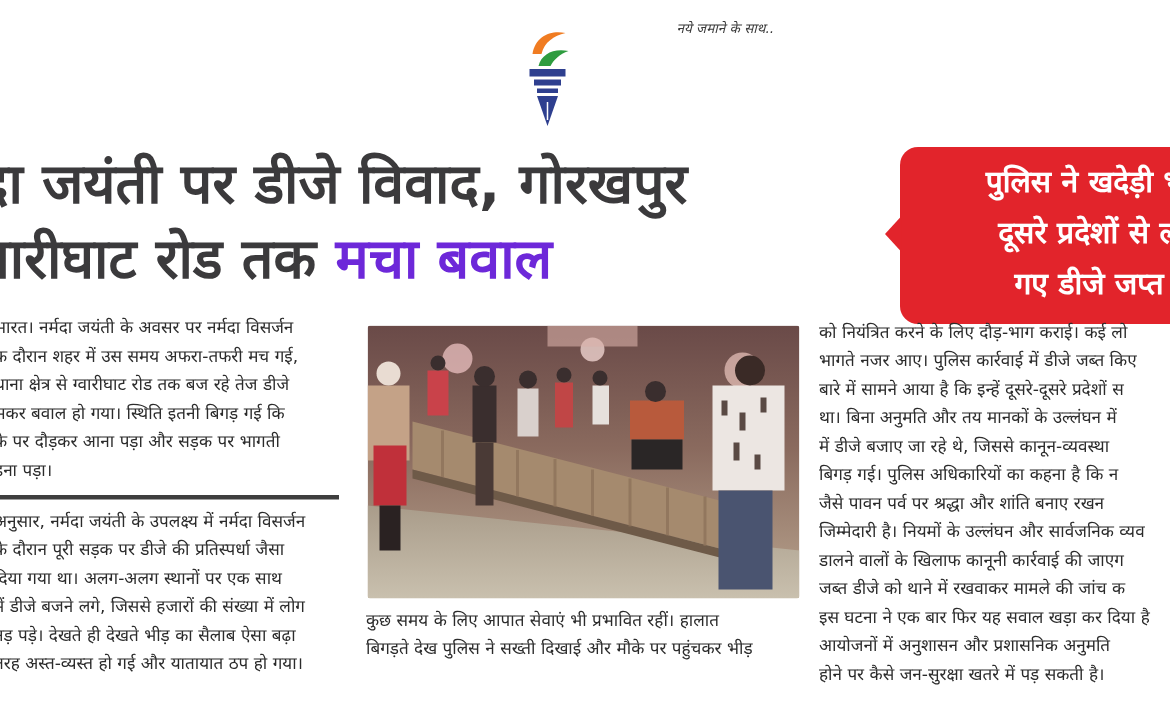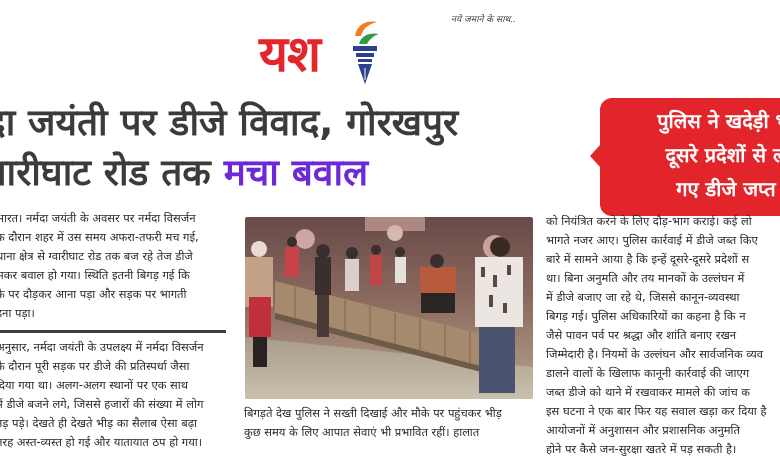--- a/index.html
+++ b/index.html
@@ -64,21 +64,20 @@
   .photo { left:245px; top:217px; width:288px; height:182px; overflow:hidden; border-radius:2px; }
   .col2 { left:244px; top:404px; width:292px; }
 
   .col3 { left:546px; top:212px; width:240px; }
 </style>
 </head>
 <body>
 
 <div class="abs masthead">
   <span class="tagline">नये जमाने के साथ..</span>
-  <span class="logo-left">यश</span>
   <svg class="logo-torch" viewBox="0 0 36 72">
     <path d="M8 22 C 10 10, 20 6, 30 8 C 22 10, 16 14, 14 22 Z" fill="#f07c22"></path>
     <path d="M12 30 C 14 22, 22 18, 32 20 C 26 22, 22 26, 20 30 Z" fill="#2e9c3f"></path>
     <rect x="6" y="32" width="24" height="5" fill="#2e3f8f"></rect>
     <rect x="9" y="39" width="18" height="4" fill="#2e3f8f"></rect>
     <rect x="11" y="45" width="14" height="3" fill="#2e3f8f"></rect>
     <path d="M11 50 L25 50 L18 70 Z" fill="#2e3f8f"></path>
     <line x1="18" y1="54" x2="18" y2="66" stroke="#ffffff" stroke-width="1"></line>
   </svg>
 </div>
@@ -182,22 +181,22 @@
         <rect x="258" y="86" width="4" height="10"></rect>
       </g>
     <circle cx="255" cy="30" r="10" fill="#3a2a26"></circle>
     <rect x="234" y="110" width="36" height="66" fill="#4a5470"></rect>
 
     <rect x="72" y="78" width="12" height="42" fill="#4a3a36"></rect>
   </svg>
 </div>
 
 <div class="abs col-text col2">
+  <div>कुछ समय के लिए आपात सेवाएं भी प्रभावित रहीं। हालात</div>
   <div>बिगड़ते देख पुलिस ने सख्ती दिखाई और मौके पर पहुंचकर भीड़</div>
-  <div>कुछ समय के लिए आपात सेवाएं भी प्रभावित रहीं। हालात</div>
 </div>
 
 <div class="abs col-text col3">
   <div>को नियंत्रित करने के लिए दौड़-भाग कराई। कई लो</div>
   <div>भागते नजर आए। पुलिस कार्रवाई में डीजे जब्त किए</div>
   <div>बारे में सामने आया है कि इन्हें दूसरे-दूसरे प्रदेशों स</div>
   <div>था। बिना अनुमति और तय मानकों के उल्लंघन में</div>
   <div>में डीजे बजाए जा रहे थे, जिससे कानून-व्यवस्था</div>
   <div>बिगड़ गई। पुलिस अधिकारियों का कहना है कि न</div>
   <div>जैसे पावन पर्व पर श्रद्धा और शांति बनाए रखन</div>

